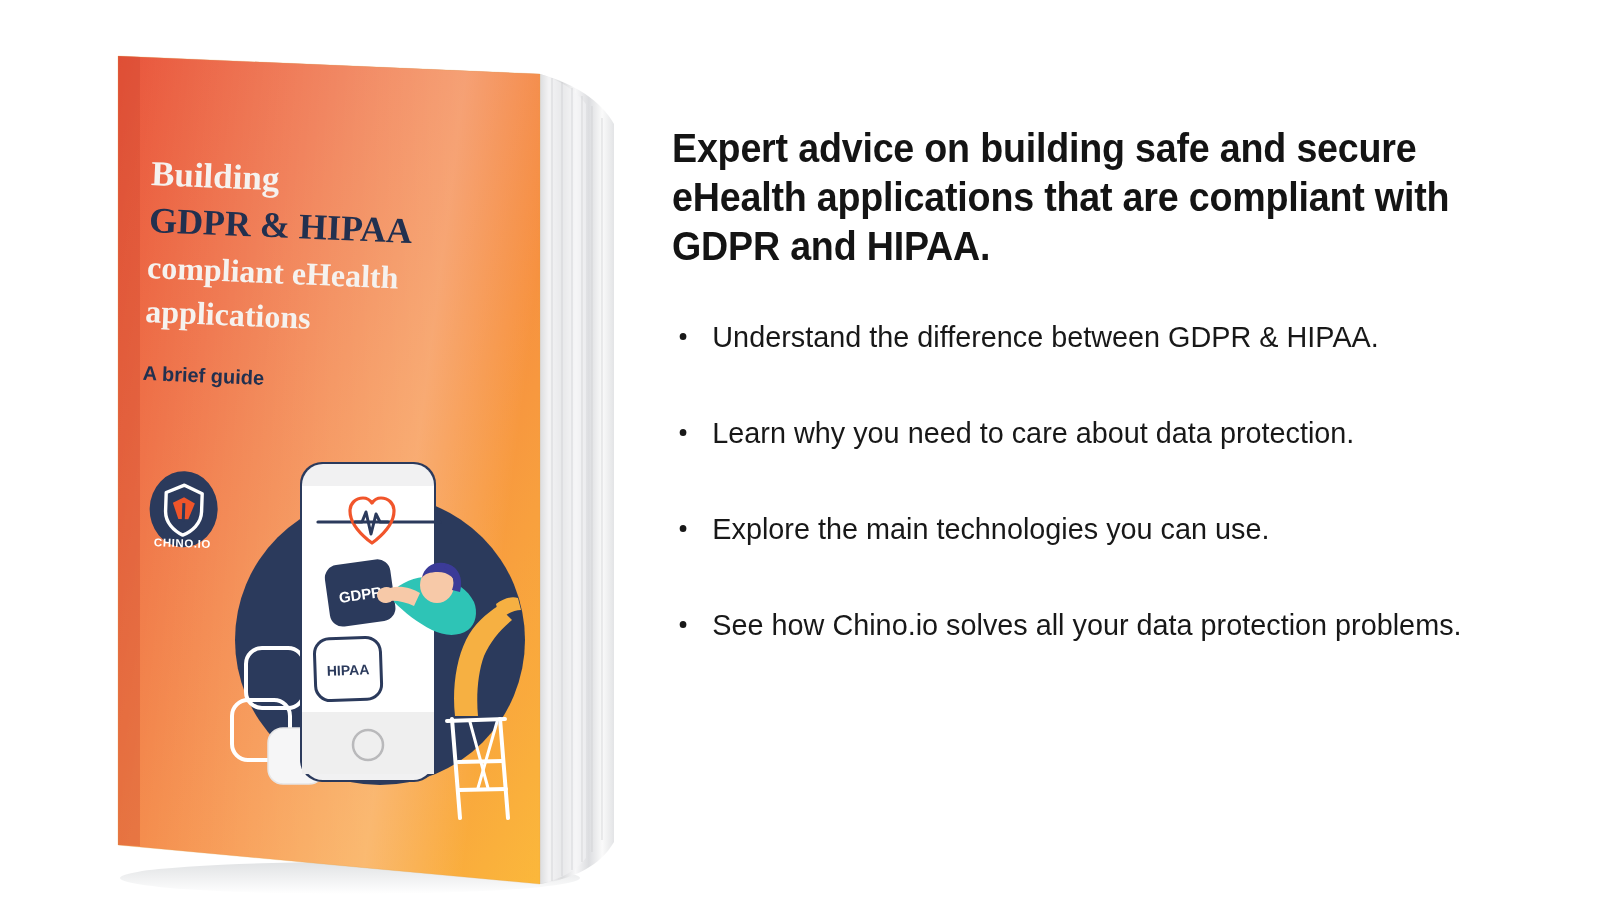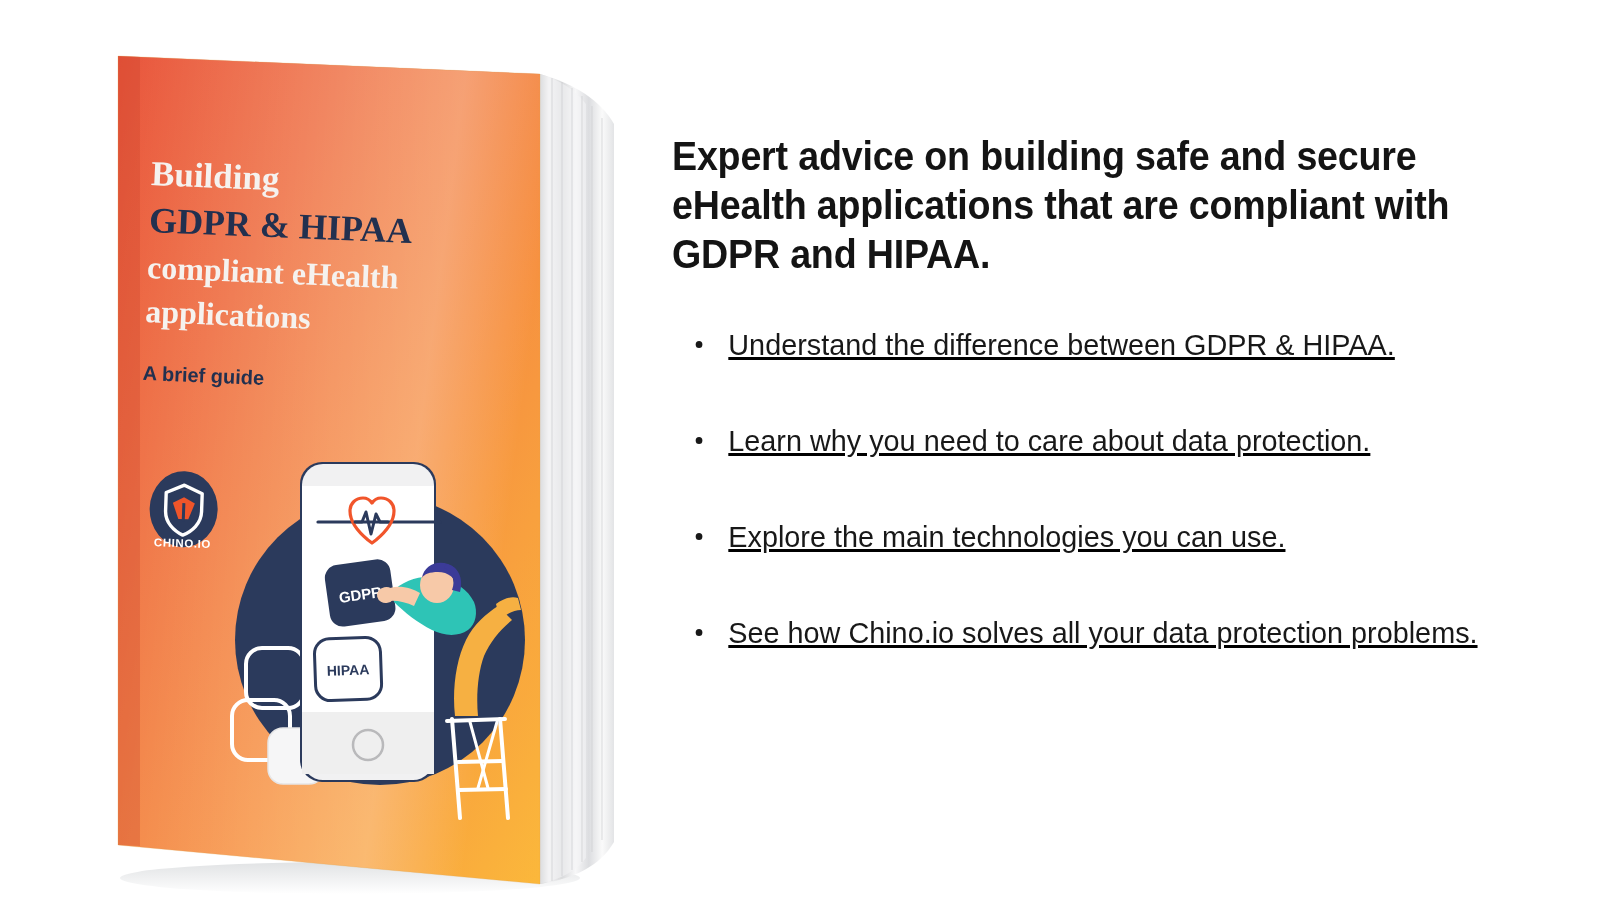--- a/index.html
+++ b/index.html
@@ -29,40 +29,39 @@
     top: 0;
     width: 660px;
     height: 920px;
   }
   #book-svg { display: block; }
 
   
   #copy-column {
     position: absolute;
     left: 672px;
-    top: 132px;
+    top: 124px;
     width: 900px;
   }
   #headline {
     font-family: "Liberation Sans", sans-serif;
     font-weight: bold;
     font-size: 40px;
     line-height: 1.22;
     color: #141414;
     letter-spacing: -0.2px;
     margin: 0;
     transform: scaleX(0.94);
     transform-origin: left top;
   }
   #benefit-list {
     list-style: none;
-    margin: 16px;
+    margin: 0;
     padding: 0;
     margin-top: 47px;
-    text-decoration: underline;
   }
   .benefit-item {
     position: relative;
     padding-left: 42px;
     font-size: 30px;
     line-height: 1.33;
     color: #181818;
     margin-bottom: 56px;
     transform: scaleX(0.96);
     transform-origin: left top;

